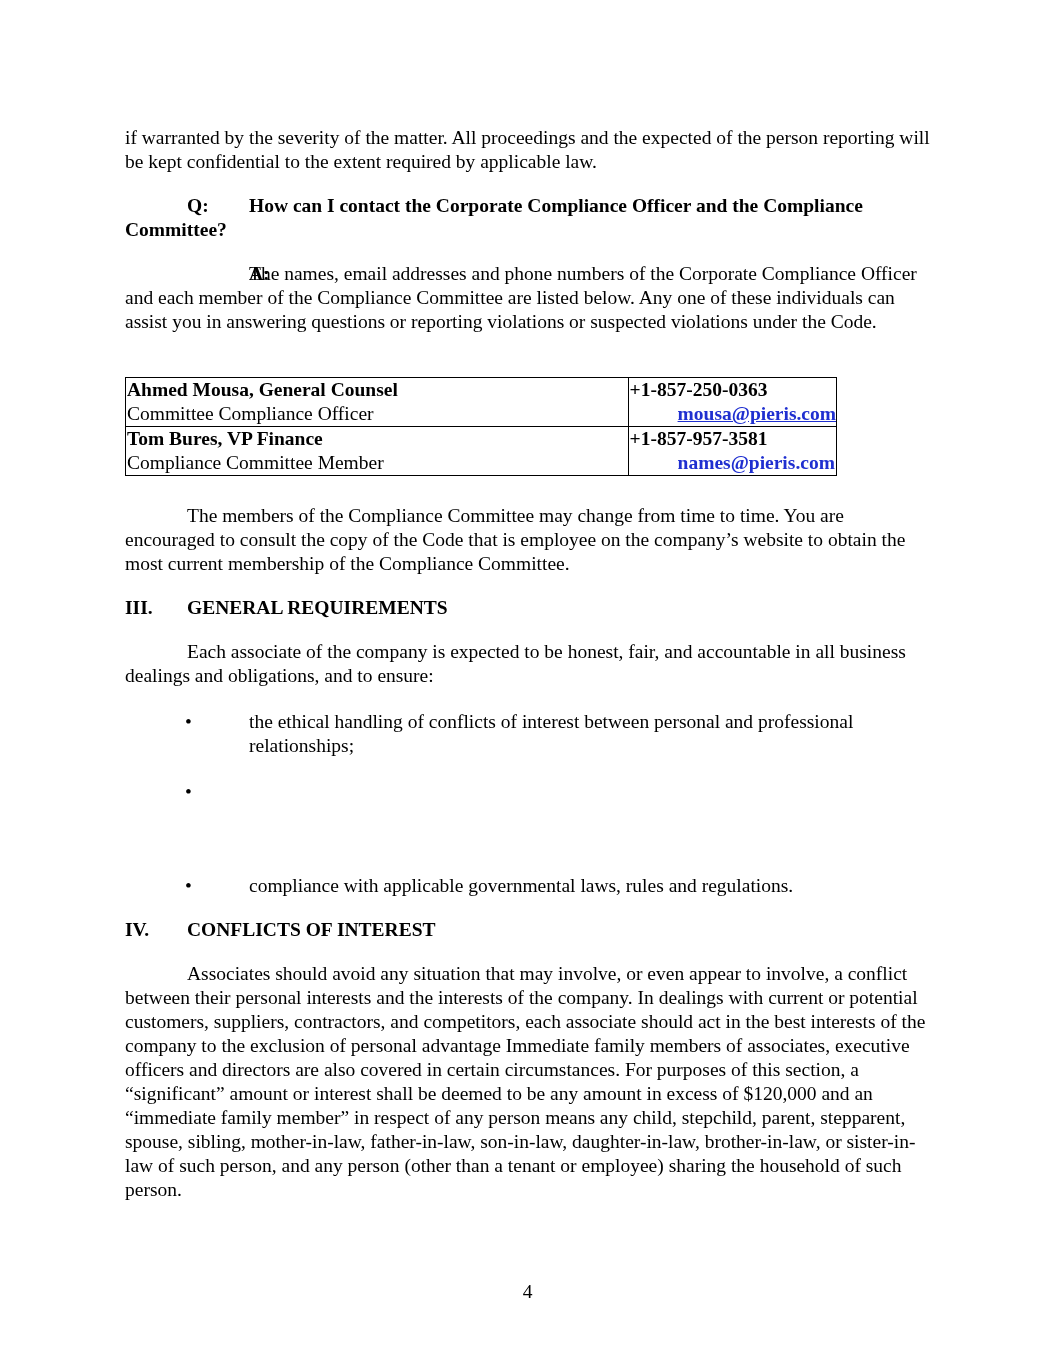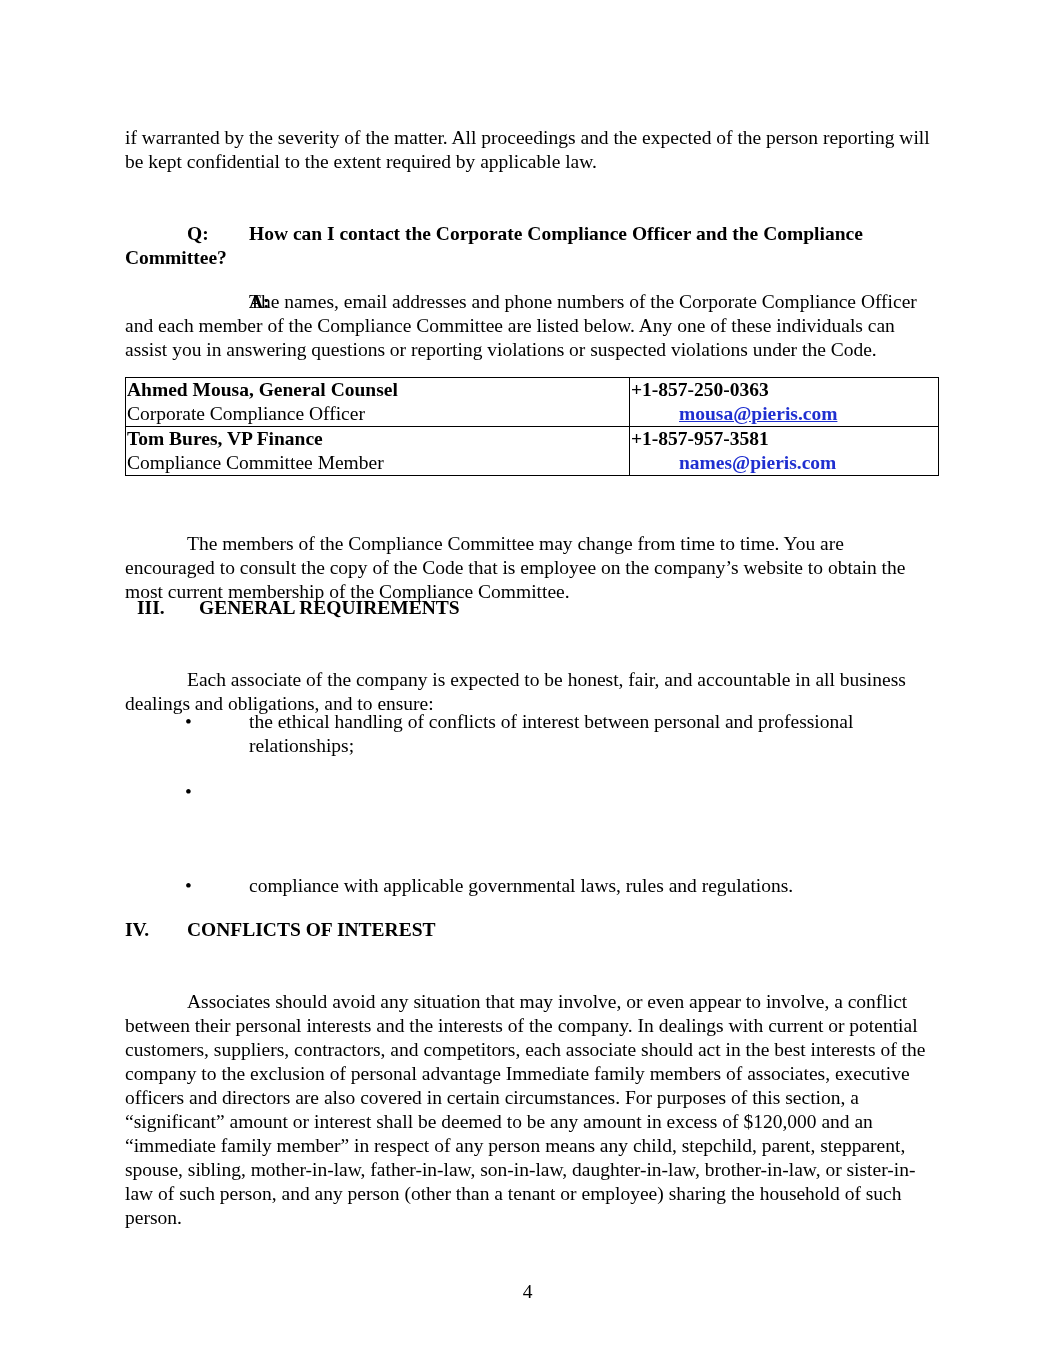--- a/index.html
+++ b/index.html
@@ -3,27 +3,27 @@
   <meta charset="utf-8">
   <style>
     html, body { margin: 0; padding: 0; background: #ffffff; }
     body {
       width: 1055px; height: 1365px; position: relative; overflow: hidden;
       font-family: "Liberation Serif", serif; font-size: 19.5px; color: #000;
       line-height: 24px;
     }
     .abs { position: absolute; left: 125px; width: 810px; }
     p { margin: 0; }
-    .indent { text-indent: 62px; margin-top: 28px; }
+    .indent { text-indent: 62px; }
     .b { font-weight: bold; }
     .qa-tag { display: inline-block; width: 62px; font-weight: bold; }
     .heading { font-weight: bold; }
     .heading .num { display: inline-block; width: 62px; }
     table.contacts {
-      position: absolute; left: 125px; top: 377px; width: 814px;
+      position: absolute; left: 125px; top: 377px; width: 712px;
       border-collapse: collapse; font-size: 19.5px; line-height: 24px;
     }
     table.contacts td {
       border: 1.5px solid #000; padding: 0 0 0 1px; vertical-align: top;
     }
     table.contacts td.left { width: 502px; }
     .email { color: #1f2fd0; font-weight: bold; margin-left: 48px; }
     .email.u { text-decoration: underline; }
     ul.reqs { list-style: none; margin: 0; padding: 0; position: absolute; left: 125px; width: 810px; }
     ul.reqs li { position: relative; padding-left: 124px; }
@@ -41,21 +41,21 @@
 
 <p class="abs indent" style="top:262px;">
   <span class="qa-tag">A:</span><span>The names, email addresses and phone numbers of the Corporate Compliance Officer and each member of the Compliance Committee are listed below. Any one of these individuals can assist you in answering questions or reporting violations or suspected violations under the Code.</span>
 </p>
 
 <table class="contacts">
   <tbody>
       <tr>
     <td class="left">
       <div class="b">Ahmed Mousa, General Counsel</div>
-      <div>Corporate Compliance Officer</div>
+      <div>Committee Compliance Officer</div>
     </td>
     <td>
       <div class="b">+1-857-250-0363</div>
       <div><a class="email u">mousa@pieris.com</a></div>
     </td>
   </tr>
   <tr>
     <td class="left">
       <div class="b">Tom Bures, VP Finance</div>
       <div>Compliance Committee Member</div>
@@ -63,21 +63,21 @@
     <td>
       <div class="b">+1-857-957-3581</div>
       <div><a class="email">names@pieris.com</a></div>
     </td>
   </tr>
 </tbody>
   </table>
 
 <p class="abs indent" style="top:504px;">The members of the Compliance Committee may change from time to time. You are encouraged to consult the copy of the Code that is employee on the company’s website to obtain the most current membership of the Compliance Committee.</p>
 
-<p class="abs heading" style="top:596px;margin-left:12px;">
+<p class="abs heading" style="top:596px;">
   <span class="num">III.</span><span>GENERAL REQUIREMENTS</span>
 </p>
 
 <p class="abs indent" style="top:640px;">Each associate of the company is expected to be honest, fair, and accountable in all business dealings and obligations, and to ensure:</p>
 
 <ul class="reqs" style="top:710px;">
   <li>
     <span class="bullet">•</span>
     <span>the ethical handling of conflicts of interest between personal and professional relationships;</span>
   </li>

